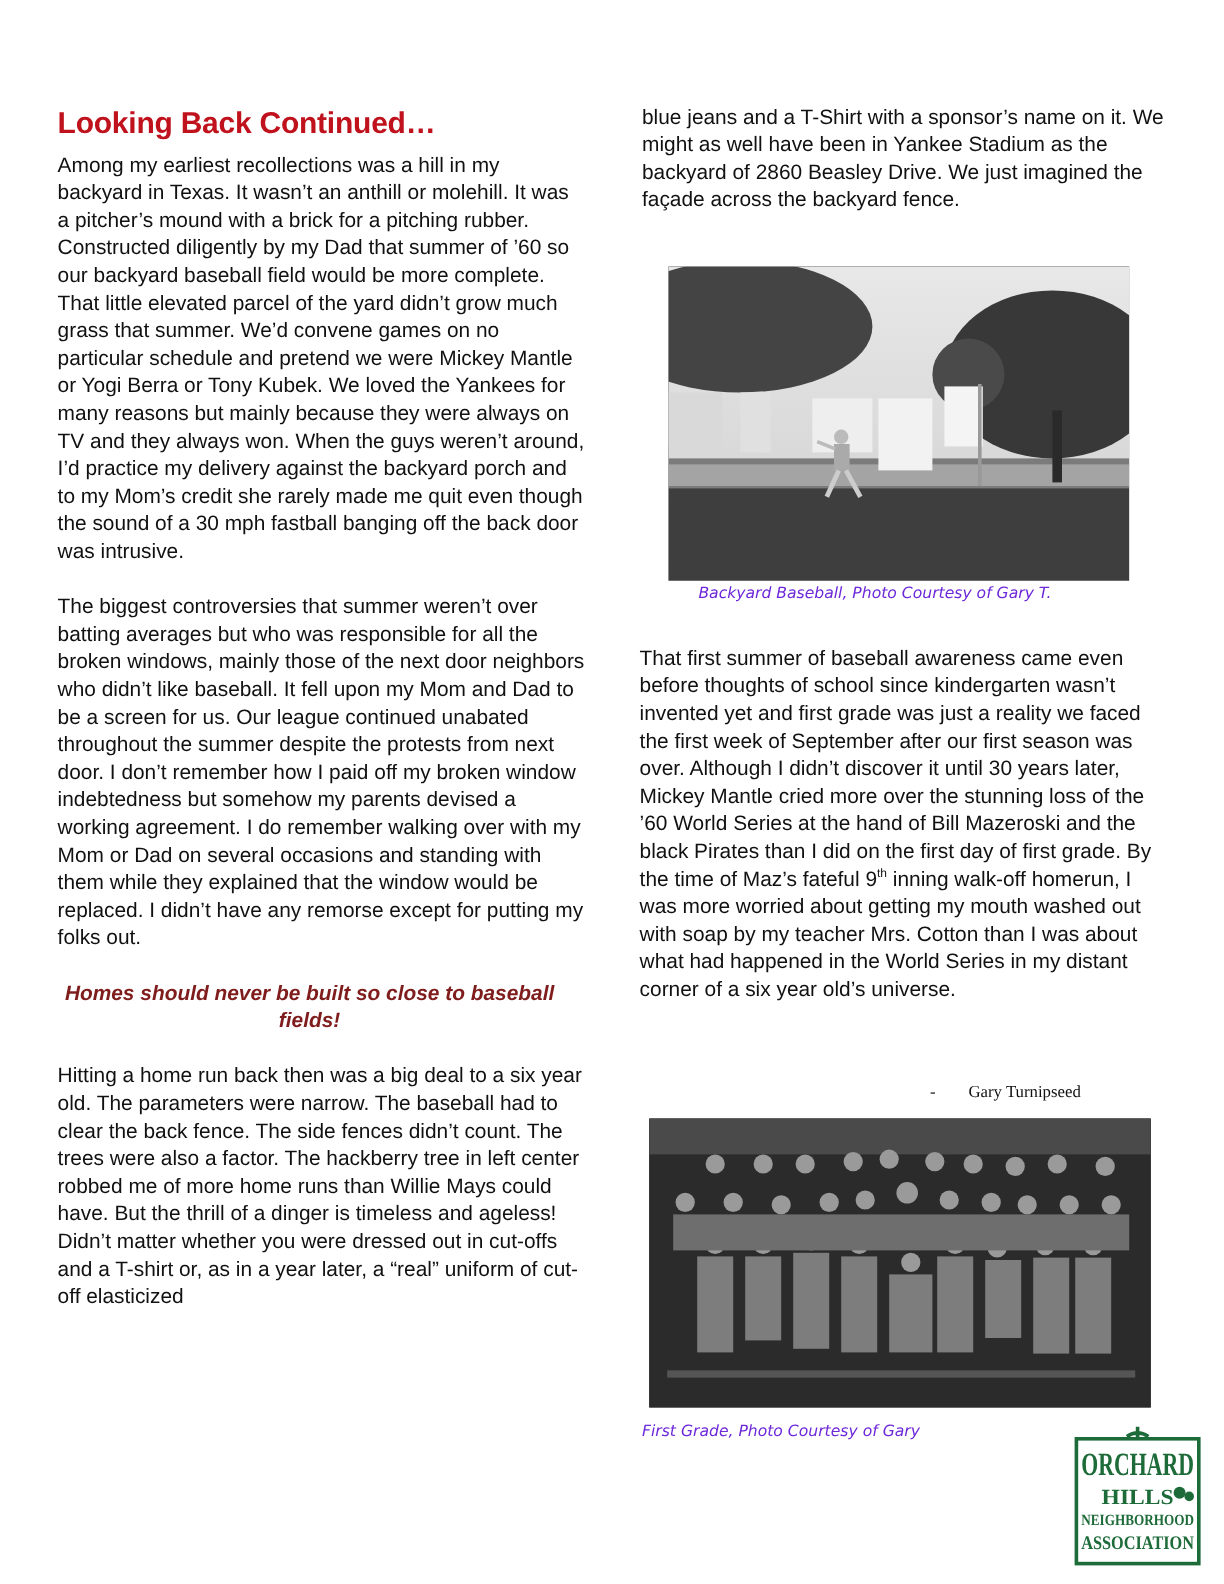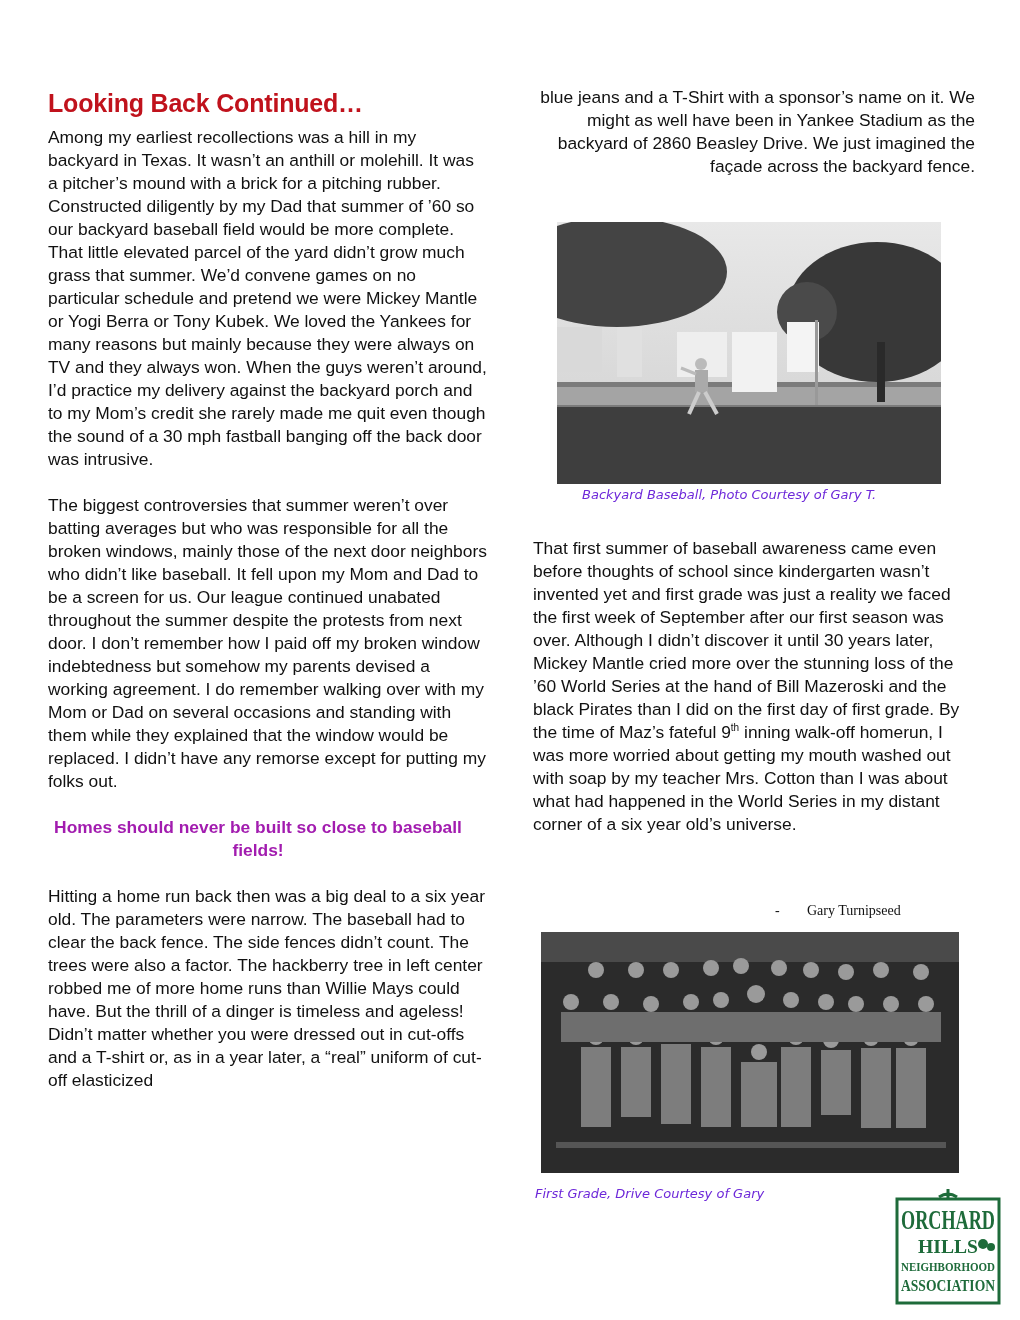--- a/index.html
+++ b/index.html
@@ -1,25 +1,25 @@
 <!DOCTYPE html>
 <html><head>
 <meta charset="utf-8">
 <style>
   html, body { margin: 0; padding: 0; background: #ffffff; }
   body { width: 1020px; height: 1320px; position: relative; overflow: hidden;
          font-family: "Liberation Sans", sans-serif; color: #111; }
   .col { position: absolute; font-size: 17.4px; line-height: 23px; }
   .col p { margin: 0; }
   #left { left: 48px; top: 86px; width: 440px; }
-  #right { left: 535px; top: 86px; width: 440px; text-align: right; }
+  #right { left: 535px; top: 86px; width: 440px; }
   .title { font-family: "Liberation Sans", sans-serif; color: #c0121c; font-size: 25px;
            line-height: 34px; margin: 0 0 6px 0; font-weight: bold; letter-spacing: -0.2px; }
   .gap { height: 23px; }
-  .pull { color: #a21caf; font-weight: bold; text-align: center;
+  .pull { color: #7f1d1d; font-weight: bold; font-style: italic; text-align: center;
           font-size: 17.4px; line-height: 23px; margin: 0; padding-right: 20px; }
   .photo1 { position: absolute; left: 557px; top: 222px; width: 384px; height: 262px;
             overflow: hidden; background: #6a6a6a; }
   .cap { position: absolute; font-family: "DejaVu Sans", sans-serif; font-style: italic;
          font-size: 13px; color: #6d28d9; }
   .photo2 { position: absolute; left: 541px; top: 932px; width: 418px; height: 241px;
             overflow: hidden; background: #1a1a1a; }
   .sig { position: absolute; left: 775px; top: 903px; font-size: 14px; font-family: Liberation Serif, serif; }
   .sig .dash { display: inline-block; width: 32px; }
   sup { font-size: 10px; line-height: 0; }
@@ -131,21 +131,21 @@
         <rect x="160" y="115" width="30" height="80"></rect>
       <rect x="200" y="130" width="36" height="65"></rect>
         <rect x="240" y="115" width="30" height="80"></rect>
       <rect x="280" y="118" width="30" height="65"></rect>
         <rect x="320" y="116" width="30" height="80"></rect>
       <rect x="355" y="116" width="30" height="80"></rect>
     </g>
     <rect x="15" y="210" width="390" height="6" fill="#555"></rect>
   </svg>
 </div>
-<div class="cap" style="left:535px; top:1186px;">First Grade, Drive Courtesy of Gary</div>
+<div class="cap" style="left:535px; top:1186px;">First Grade, Photo Courtesy of Gary</div>
 
 <div class="logo">
   <svg width="106" height="118" viewBox="0 0 106 118">
     <rect x="2" y="12" width="102" height="104" fill="#fff" stroke="#1e6b3a" stroke-width="3"></rect>
     <path d="M53 2 L53 12 M44 10 Q53 4 62 10" stroke="#1e6b3a" stroke-width="3" fill="none"></path>
     <text x="53" y="42" text-anchor="middle" font-family="Liberation Serif, serif" font-weight="bold" font-size="27" fill="#1e6b3a" textLength="94" lengthAdjust="spacingAndGlyphs">ORCHARD</text>
     <text x="53" y="66" text-anchor="middle" font-family="Liberation Serif, serif" font-weight="bold" font-size="18" fill="#1e6b3a" textLength="60" lengthAdjust="spacingAndGlyphs">HILLS</text>
     <circle cx="88" cy="57" r="5" fill="#1e6b3a"></circle>
       <circle cx="96" cy="60" r="4" fill="#1e6b3a"></circle>
     <text x="53" y="84" text-anchor="middle" font-family="Liberation Serif, serif" font-weight="bold" font-size="13" fill="#1e6b3a" textLength="94" lengthAdjust="spacingAndGlyphs">NEIGHBORHOOD</text>

